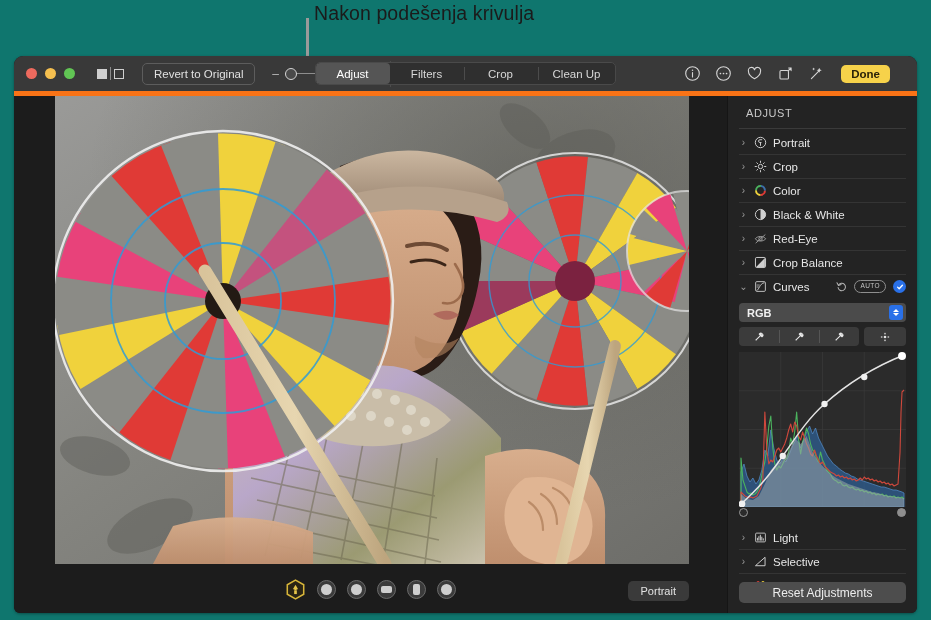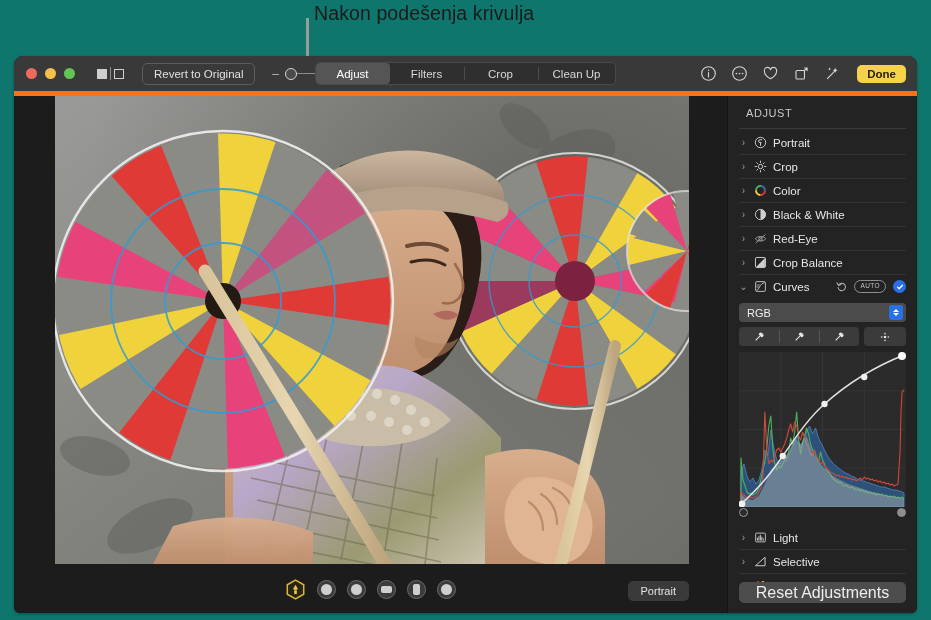--- a/index.html
+++ b/index.html
@@ -78,21 +78,21 @@
     padding: 0 15px; height: 100%; display: flex; align-items: center; justify-content: center;
     color: #d8d8d8; font-size: 11.5px; position: relative; min-width: 74px;
   }
   .tab.active { background: #555555; color: #ffffff; border-radius: 4px; }
   .tab:not(.active)::before {
     content: ""; position: absolute; left: 0; top: 4px; bottom: 4px; width: 1px; background: #4d4d4d;
   }
   .tab.active + .tab::before { background: transparent; }
 
   .right-tools {
-    margin-left: auto; display: flex; align-items: center; gap: 14px; padding-right: 11px;
+    margin-left: auto; display: flex; align-items: center; gap: 14px; padding-right: 27px;
   }
   .ticon { width: 17px; height: 17px; color: #d6d6d6; display: block; }
   .done-btn {
     background: #F6D24A; color: #2a2208; font-size: 11.5px; font-weight: bold;
     border-radius: 5px; padding: 3px 10px; margin-left: 2px;
   }
 
   
   .body { display: flex; height: calc(100% - 40px); }
 
@@ -150,21 +150,21 @@
   .check-toggle {
     width: 13px; height: 13px; border-radius: 50%; background: #2970e8;
     display: flex; align-items: center; justify-content: center;
   }
   .check-toggle svg { width: 8px; height: 8px; color: #fff; }
 
   .rgb-select {
     margin-top: 5px; height: 19px; background: #4b4b4b; border-radius: 4px;
     display: flex; align-items: center; padding: 0 3px 0 8px; position: relative;
   }
-  .rgb-select .val { color: #f0f0f0; font-size: 11px; }
+  .rgb-select .val { color: #f0f0f0; font-size: 11px; font-weight: bold; }
   .sel-arrows {
     margin-left: auto; width: 14px; height: 15px; border-radius: 3px; background: #2970e8;
     display: flex; flex-direction: column; align-items: center; justify-content: center; gap: 1px;
   }
   .sel-arrows i { display: block; width: 0; height: 0; border-left: 3px solid transparent;
                   border-right: 3px solid transparent; }
   .sel-arrows i.up { border-bottom: 3.5px solid #fff; }
   .sel-arrows i.dn { border-top: 3.5px solid #fff; }
 
   .dropper-row { margin-top: 5px; display: flex; gap: 5px; }
@@ -195,21 +195,21 @@
   }
   .endpoint.left { left: 0px; background: #2b2b2b; }
   .endpoint.right { right: 0px; background: #8e8e8e; border-color: #8e8e8e; }
 
   .lower-rows { margin-top: 7px; }
 
   .reset-adj-btn {
     position: absolute; left: 11px; right: 11px; bottom: 10px;
     background: #4d4d4d; border-radius: 5px; height: 21px;
     display: flex; align-items: center; justify-content: center;
-    color: #ededed; font-size: 16px;
+    color: #ededed; font-size: 12px;
   }
 </style>
 </head>
 <body>
 
 <div id="root">
 
   <div class="callout-title">Nakon podešenja krivulja</div>
   <div class="callout-line"></div>
 

